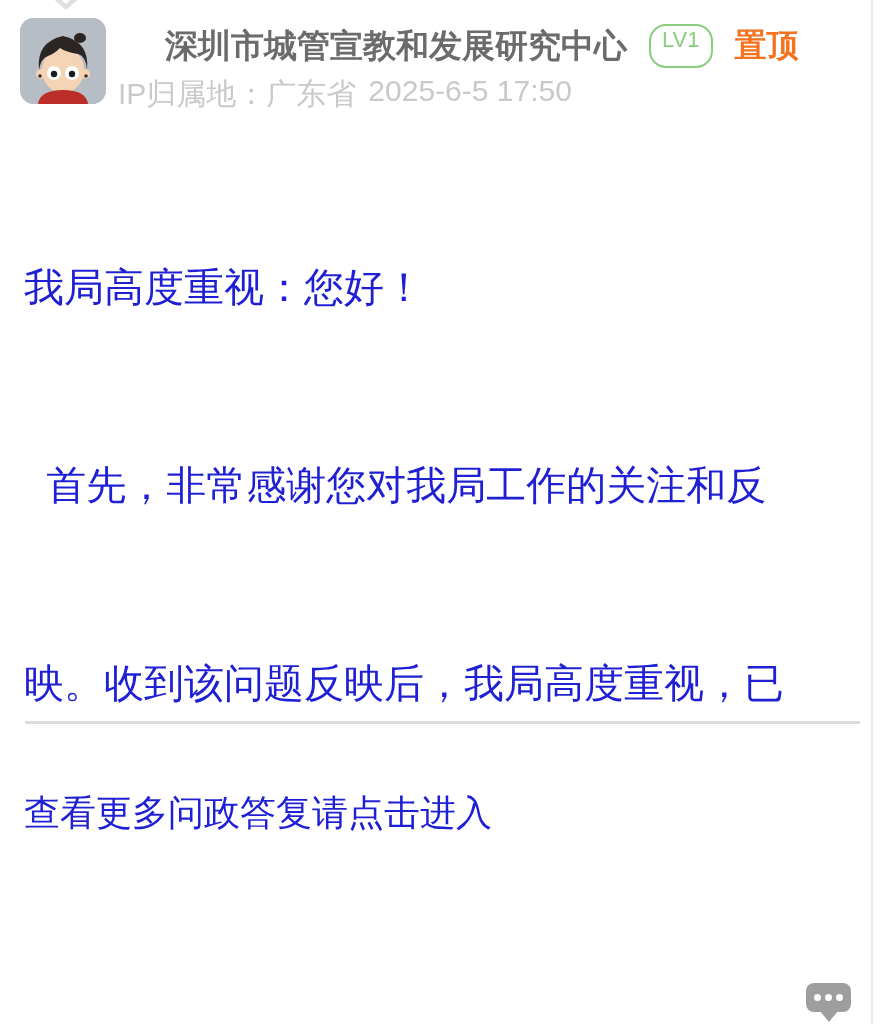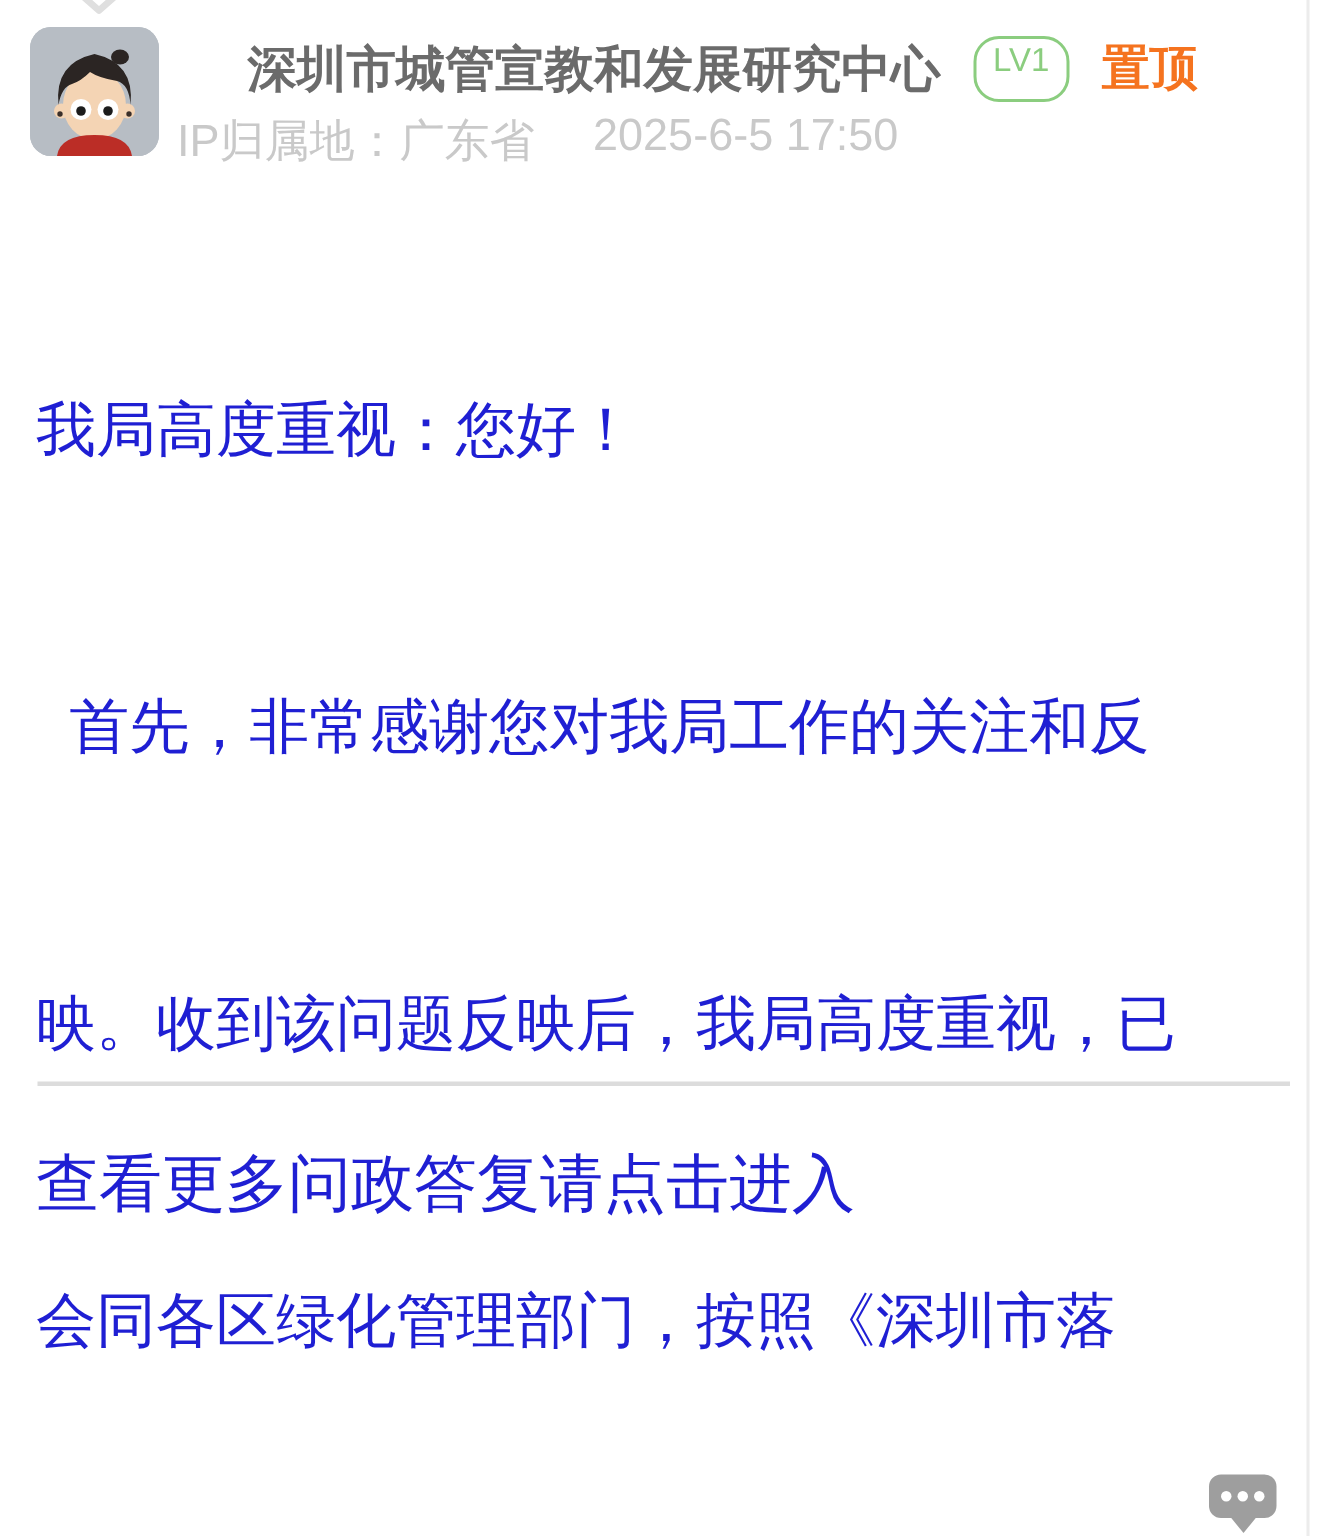--- a/index.html
+++ b/index.html
@@ -69,21 +69,21 @@
   }
   .floor {
     margin-left: 10px;
     font-size: 32px;
     color: #cccccc;
   }
   .meta-row {
     position: absolute;
     left: 118px; top: 74px;
     display: flex;
-    gap: 39px;
+    gap: 12px;
     font-size: 30px;
     color: #c9c9c9;
     white-space: nowrap;
   }
 
   
   .post-body {
     position: absolute;
     left: 24px; top: 122px;
     font-size: 40px;
@@ -96,22 +96,22 @@
   .divider {
     position: absolute;
     left: 25px; top: 721px;
     width: 835px; height: 3px;
     background: #dcdcdc;
   }
 
   
   .more-link {
     position: absolute;
-    left: 24px; top: 763px;
-    font-size: 42px;
+    left: 24px; top: 787px;
+    font-size: 36px;
     line-height: 52px;
     color: #1f1fd3;
     text-decoration: none;
     cursor: pointer;
     white-space: nowrap;
     text-align: right;
   }
 
   
   .comment-icon {
@@ -178,21 +178,20 @@
 
 <div class="meta-row">
   <span>IP归属地：广东省</span>
   <span>2025-6-5 17:50</span>
 </div>
 
 <div class="post-body">
   <div>我局高度重视：您好！</div>
   <div>  首先，非常感谢您对我局工作的关注和反</div>
   <div>映。收到该问题反映后，我局高度重视，已</div>
-  <div>会同各区绿化管理部门，按照《深圳市落</div>
   
   
   
   
 </div>
 
 <div class="divider"></div>
 
 <a class="more-link">查看更多问政答复请点击进入</a>
 

